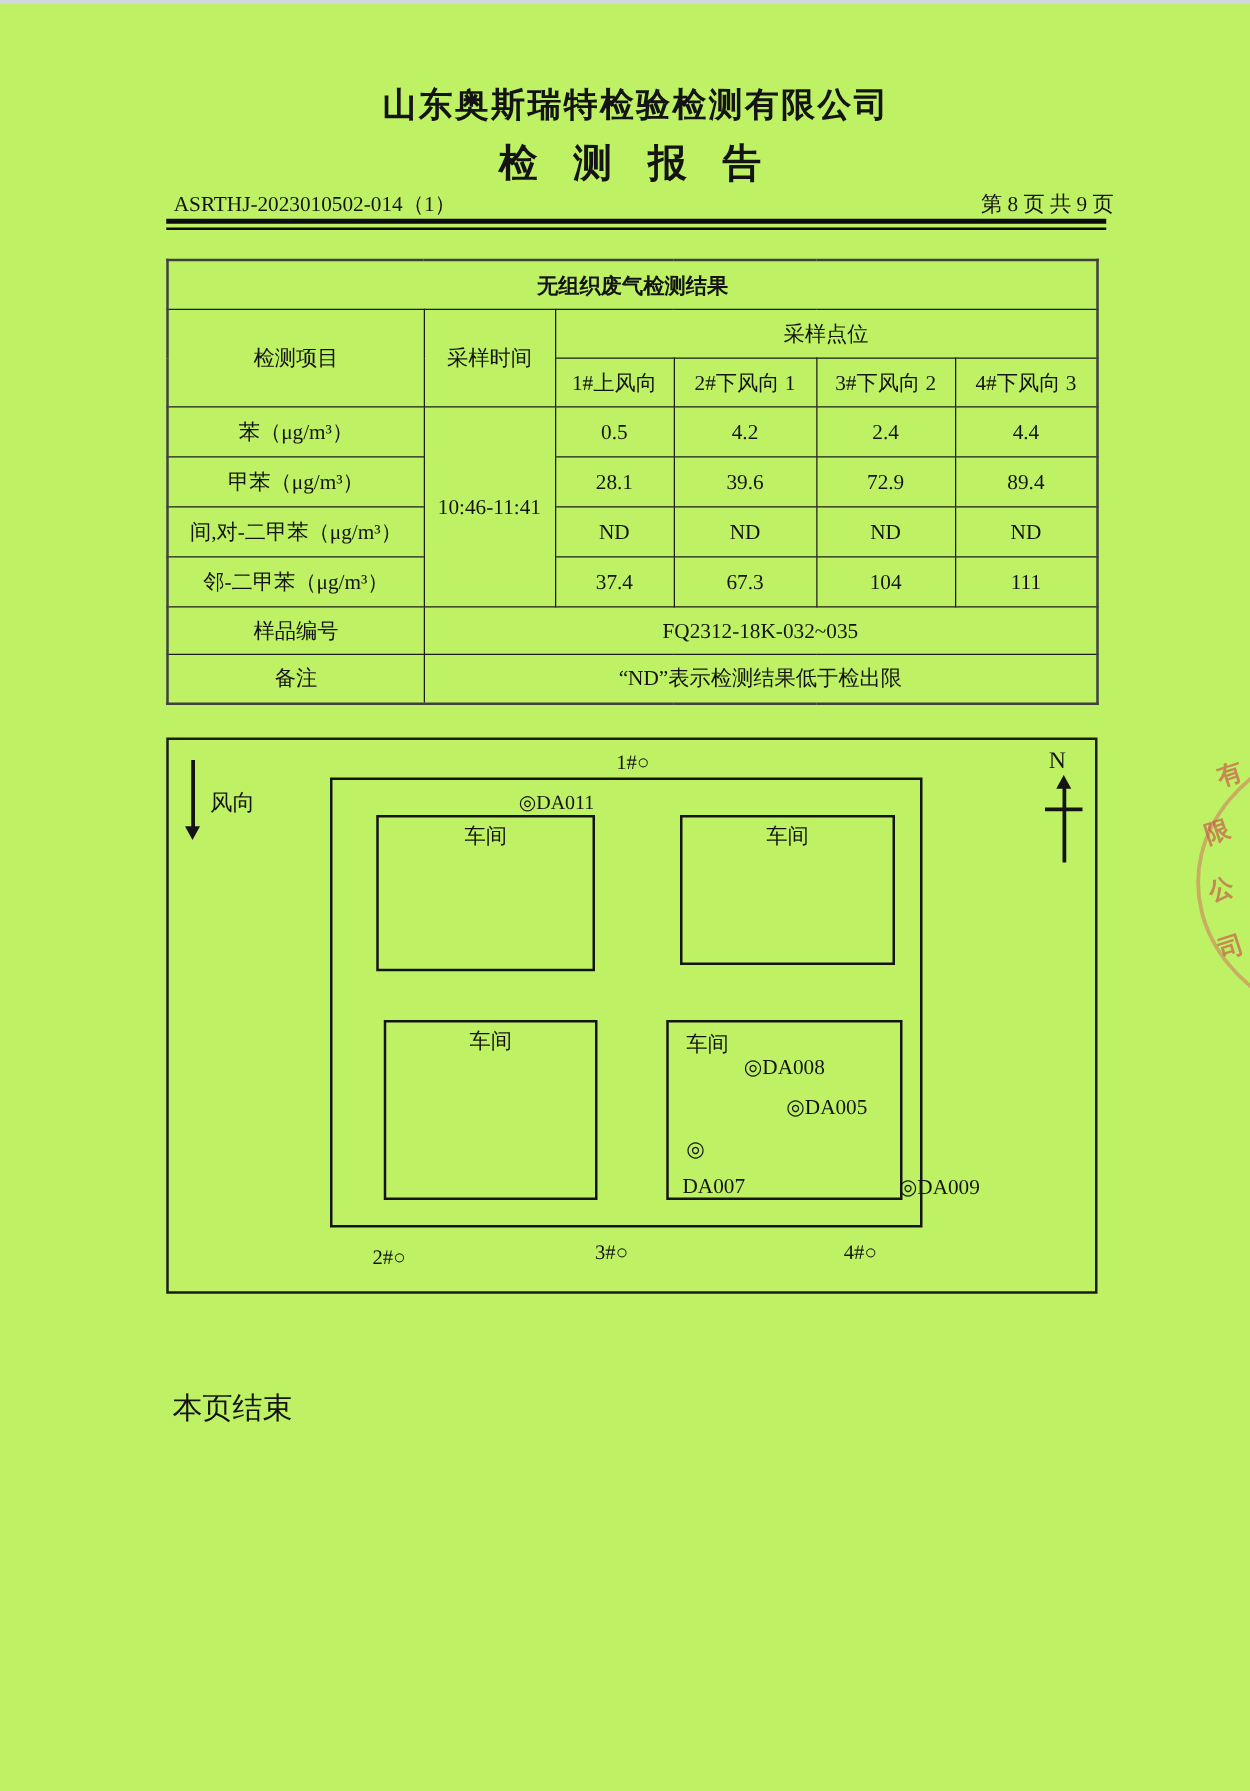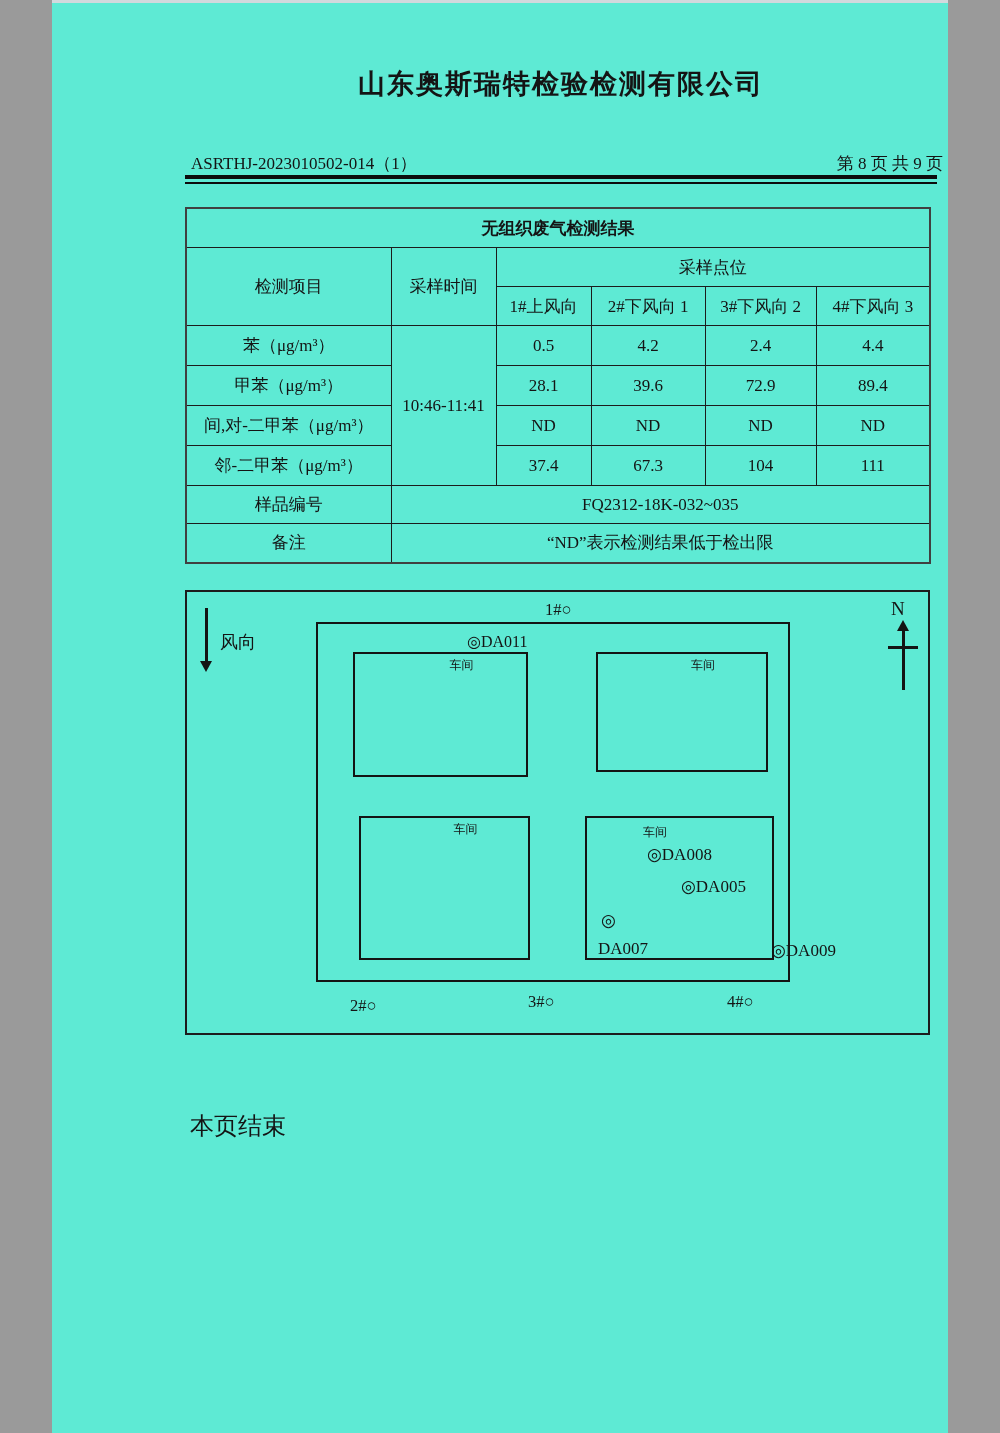--- a/index.html
+++ b/index.html
@@ -1,18 +1,18 @@
 <!DOCTYPE html>
 <html><head>
 <meta charset="utf-8">
 <style>
   html,body { margin:0; padding:0; background:#9a9a9a; }
   .page {
-    position:relative; width:896px; height:1433px;
-    background:#5eead4; overflow:hidden;
+    position:relative; width:1000px; height:1433px;
+    background:#bef264; overflow:hidden;
     font-family:"Liberation Serif","DejaVu Serif",serif;
     color:#141414; margin:0 auto;
   }
   .sans { font-family:"Liberation Sans","DejaVu Sans",sans-serif; }
   .scan-strip { position:absolute; top:0; left:0; width:100%; height:3px; background:#d2d9dd; }
 
   
   .company { position:absolute; left:133px; top:66px; width:752px; text-align:center;
              font-size:27px; font-weight:bold; letter-spacing:2px; }
   .report-title { position:absolute; left:133px; top:110px; width:752px; text-align:center;
@@ -36,21 +36,21 @@
              border:2px solid #1c1c1c; }
   .diagram-title { height:38px; line-height:38px; text-align:center; font-size:18px;
              font-weight:bold; border-bottom:1.6px solid #1c1c1c;
              font-family:"Liberation Sans","DejaVu Sans",sans-serif; }
   .diagram-canvas { position:relative; height:441px; }
   .diagram-note { border-top:1.6px solid #1c1c1c; height:32px; line-height:32px;
              font-size:16.5px; padding-left:8px; }
   .abs { position:absolute; }
   .lbl { font-size:16.5px; white-space:nowrap; }
   .rect { position:absolute; border:2px solid #141414; box-sizing:border-box; }
-  .ws-label { text-align:center; font-size:12px; padding-top:3px;margin-left:42px; }
+  .ws-label { text-align:center; font-size:17px; padding-top:3px; }
   .vline { position:absolute; background:#141414; }
   .tri-down { position:absolute; width:0; height:0;
              border-left:6px solid transparent; border-right:6px solid transparent;
              border-top:11px solid #141414; }
   .tri-up { position:absolute; width:0; height:0;
              border-left:6px solid transparent; border-right:6px solid transparent;
              border-bottom:11px solid #141414; }
 
   .end-text { position:absolute; left:138px; top:1110px; font-size:24px; }
 
@@ -61,20 +61,21 @@
              font-weight:bold; transform:rotate(-18deg);
              font-family:"Liberation Sans","DejaVu Sans",sans-serif; }
 </style>
 </head>
 <body>
 
 <div class="page">
   <div class="scan-strip"></div>
 
   <div class="company sans">山东奥斯瑞特检验检测有限公司</div>
+  <div class="report-title sans">检 测 报 告</div>
   <div class="report-line">
     <span>ASRTHJ-2023010502-014（1）</span>
     <span>第 8 页 共 9 页</span>
   </div>
   <div class="double-rule"></div>
 
   <table class="results">
     <colgroup>
       <col style="width:205px">
         <col style="width:105px">

